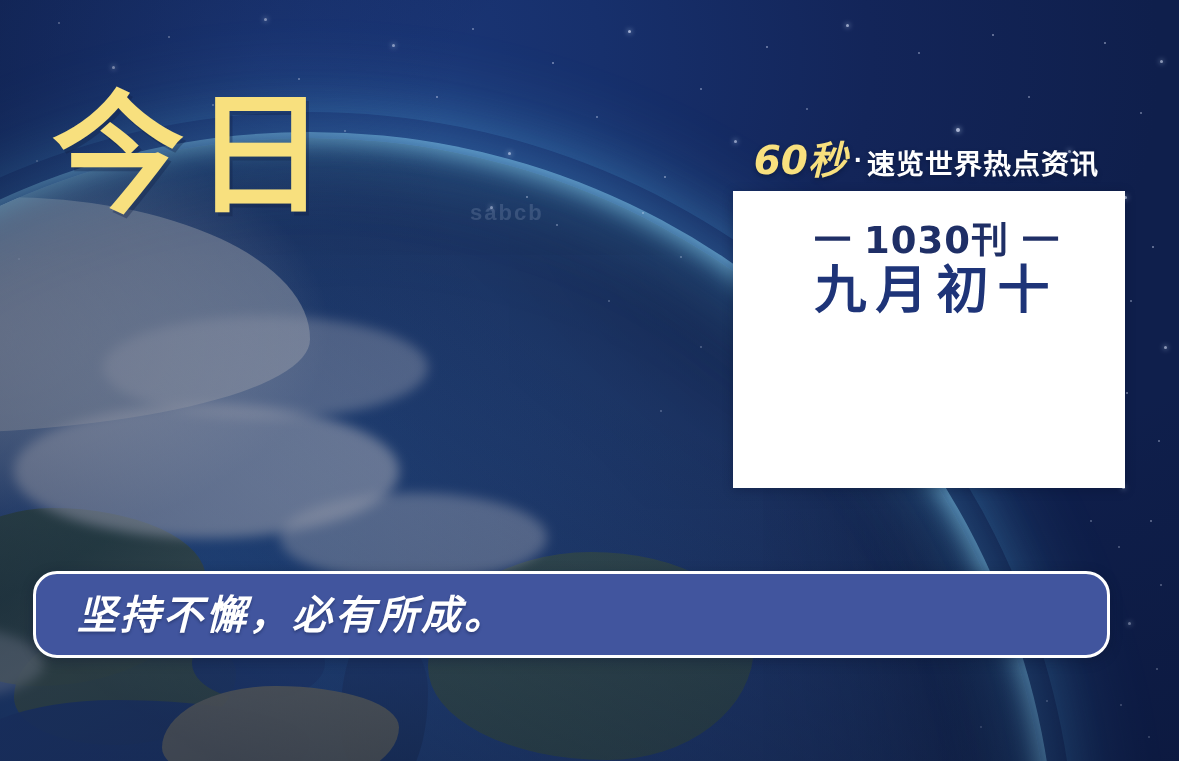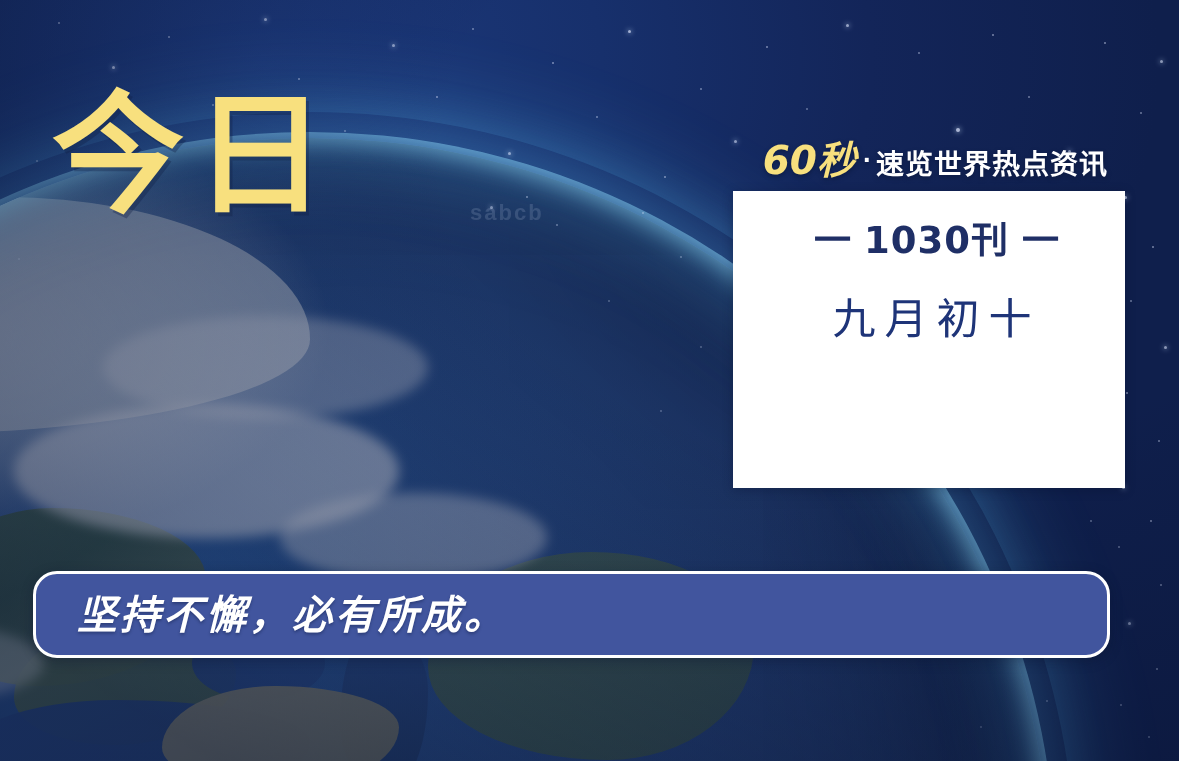--- a/index.html
+++ b/index.html
@@ -185,21 +185,21 @@
     padding:9px 15px 10px;
     border-radius:9px;
     white-space:nowrap;
     z-index:7;
     box-shadow:0 1px 3px rgba(6,14,40,.35);
   }
 
   
   .tagline{
     position:absolute;
-    right:71px; top:141px;
+    right:80px; top:141px;
     z-index:7;
     white-space:nowrap;
     font-weight:bold;
     line-height:1;
     text-shadow:0 2px 4px rgba(8,18,46,.5);
   }
   .tagline .sec{
     color:#f8e07e;
     font-size:39px;
     font-style:italic;
@@ -245,24 +245,23 @@
   .weekday{
     margin-top:22px;
     color:#21316a;
     font-weight:bold;
     font-size:58px;
     letter-spacing:5px;
     line-height:1;
     white-space:nowrap;
   }
   .lunar{
-    margin-top:34px;
     color:#1e3478;
-    font-weight:normal;
-    font-size:43px;
+    font-weight:bold;
+    font-size:52px;
     letter-spacing:9px;
     line-height:1;
     white-space:nowrap;
   }
 
   
   .quote-banner{
     position:absolute;
     left:33px; top:571px;
     width:1077px; height:87px;

